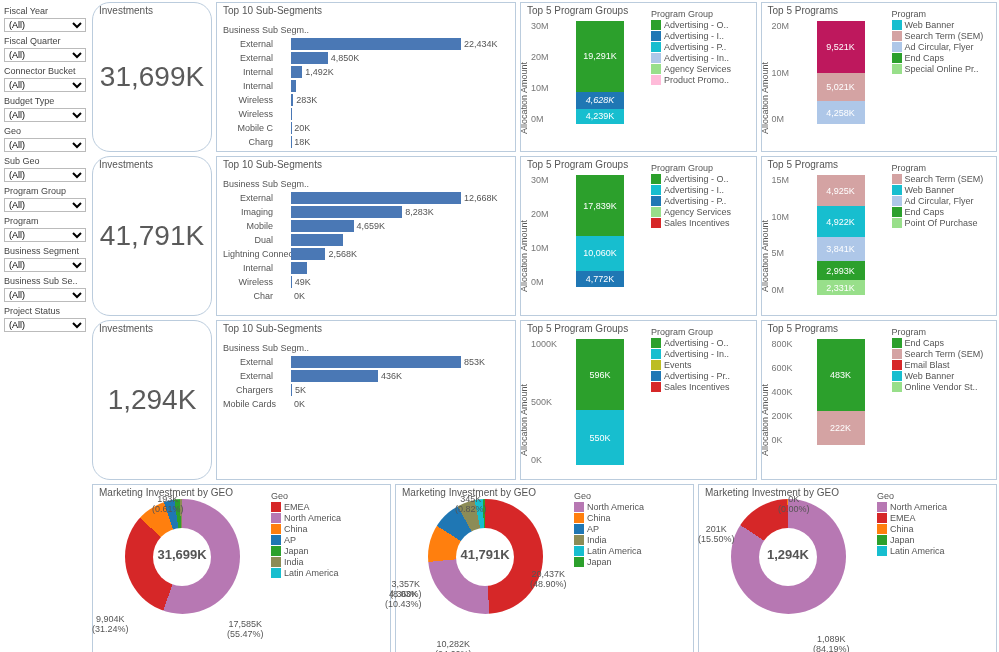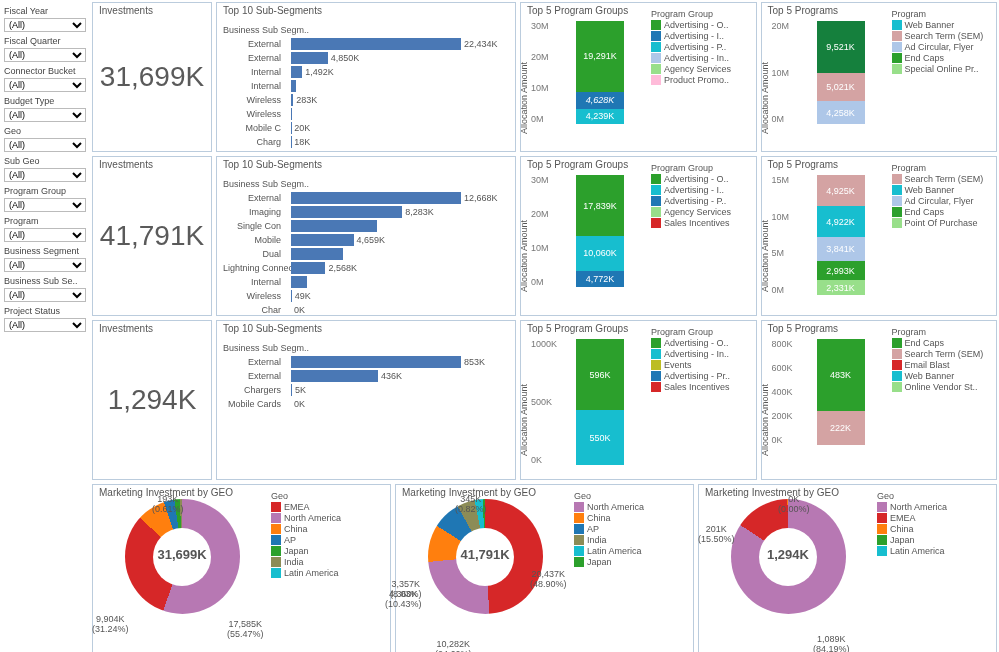--- a/index.html
+++ b/index.html
@@ -9,21 +9,21 @@
   .filter-label { font-size: 9px; color: #444; margin-top: 2px; }
   .filter-sel { width: 100%; position: relative; }
   .filter-sel select { width: 100%; font-size: 9px; height: 14px; background: #fff; border: 1px solid #bbb; }
   .main { flex: 1; display: grid; grid-template-columns: 120px 300px 1fr 1fr; grid-template-rows: 150px 160px 160px 170px; gap: 4px; padding: 2px; }
   .card { border: 1px solid #bcd; background: #fff; position: relative; padding: 4px 6px; overflow: hidden; }
   .card-title { font-size: 10px; color: #555; position: absolute; top: 2px; left: 6px; }
   .kpi { display: flex; align-items: center; justify-content: center; font-size: 28px; color: #5a5a5a; font-weight: 300; }
   .bar-chart { padding-top: 18px; }
   .bar-chart-sub { font-size:9px; color:#555; padding-bottom:2px; }
   .bar-row { display: flex; align-items: center; height: 14px; }
-  .bar-lbl { width: 68px; text-align: right; font-size: 9px; padding-right: 10px; color: #555; white-space:nowrap; overflow:hidden; }
+  .bar-lbl { width: 68px; text-align: right; font-size: 9px; padding-right: 18px; color: #555; white-space:nowrap; overflow:hidden; }
   .bar-bar { height: 12px; background: #4a78b5; }
   .bar-val { font-size: 9px; padding-left: 3px; color: #555; }
   .stack-cell { display: flex; }
   .stack-col { flex: 0 0 120px; display: flex; flex-direction: column; justify-content: flex-end; align-items: center; padding: 14px 4px 14px 30px; position:relative;}
   .stack-bar { width: 48px; display: flex; flex-direction: column-reverse; }
   .stack-seg { width: 100%; text-align: center; color: #fff; font-size: 9px; display:flex; align-items:center; justify-content:center; }
   .legend { flex: 1; padding: 2px 0 0 4px; }
   .legend-title { font-size: 9px; color: #555; }
   .legend-item { display: flex; align-items: center; font-size: 9px; color: #555; margin-top: 1px; white-space:nowrap; overflow:hidden;}
   .legend-item .sw { width: 10px; height: 10px; margin-right: 3px; }
@@ -31,21 +31,21 @@
   .axis-lbl { writing-mode: vertical-rl; transform: rotate(180deg); font-size:9px; color:#555; position:absolute; left:-2px; top:40%;}
   .pie-row { grid-column: 1 / span 4; grid-row: 4; display:flex; gap:4px;}
   .pie-card { flex:1; border: 1px solid #bcd; padding:4px; position:relative;}
   .pie-body { display:flex; }
   .pie-hold { flex:0 0 170px; display:flex; justify-content:center; align-items:center; position:relative;}
   .donut { width:115px; height:115px; border-radius:50%; position:relative;}
   .donut::after { content:''; position:absolute; width:58px; height:58px; background:#fff; border-radius:50%; top:28.5px; left:28.5px; }
   .donut-ctr { position:absolute; top:48px; left:0; width:100%; text-align:center; font-size:13px; font-weight:bold; color:#555; z-index:2;}
   .pie-lbl { position:absolute; font-size:9px; color:#555; text-align:center; line-height:10px;}
   .row1 { grid-row:1; } .row2 { grid-row:2; } .row3 { grid-row:3; }
-  .c1 {grid-column:1;} .c2{grid-column:2;} .c3{grid-column:3;} .c4{grid-column:4;}
+  .c1 {grid-column:1;border-radius:18px;} .c2{grid-column:2;} .c3{grid-column:3;} .c4{grid-column:4;}
 </style>
 </head>
 <body>
 
 <div class="app">
   <div class="filters" id="filters">
       <div class="filter-label">Fiscal Year</div>
       <div class="filter-sel"><select><option>(All)</option></select></div>
       <div class="filter-label">Fiscal Quarter</div>
       <div class="filter-sel"><select><option>(All)</option></select></div>
@@ -171,21 +171,21 @@
         <div class="stack-cell">
           <div class="stack-col">
             <div class="y-ticks">
               <span>20M</span>
               <span>10M</span>
               <span>0M</span>
             </div>
             <div class="stack-bar">
               <div class="stack-seg" style="background: rgb(174, 199, 232); height: 23.419px;">4,258K</div>
               <div class="stack-seg" style="background: rgb(212, 163, 163); height: 27.6155px;">5,021K</div>
-              <div class="stack-seg" style="background: #15803d; height: 52.3655px;">9,521K</div>
+              <div class="stack-seg" style="background: #be185d; height: 52.3655px;">9,521K</div>
             </div>
           </div>
           <div class="legend">
             <div class="legend-title">Program</div>
             <div class="legend-item">
               <span class="sw" style="background: rgb(23, 190, 207);"></span>
               <span>Web Banner</span>
             </div>
             <div class="legend-item">
               <span class="sw" style="background: rgb(212, 163, 163);"></span>
@@ -216,25 +216,20 @@
           <div class="bar-chart-sub">Business Sub Segm..</div>
           <div class="bar-row">
             <div class="bar-lbl">External</div>
             <div class="bar-bar" style="width: 170px;"></div>
             <div class="bar-val">12,668K</div>
           </div>
           <div class="bar-row">
             <div class="bar-lbl">Imaging</div>
             <div class="bar-bar" style="width: 111.155px;"></div>
             <div class="bar-val">8,283K</div>
-          </div>
-          <div class="bar-row">
-            <div class="bar-lbl">Single Con</div>
-            <div class="bar-bar" style="width: 85.8857px;"></div>
-            <div class="bar-val"></div>
           </div>
           <div class="bar-row">
             <div class="bar-lbl">Mobile</div>
             <div class="bar-bar" style="width: 62.5221px;"></div>
             <div class="bar-val">4,659K</div>
           </div>
           <div class="bar-row">
             <div class="bar-lbl">Dual</div>
             <div class="bar-bar" style="width: 52.3366px;"></div>
             <div class="bar-val"></div>

